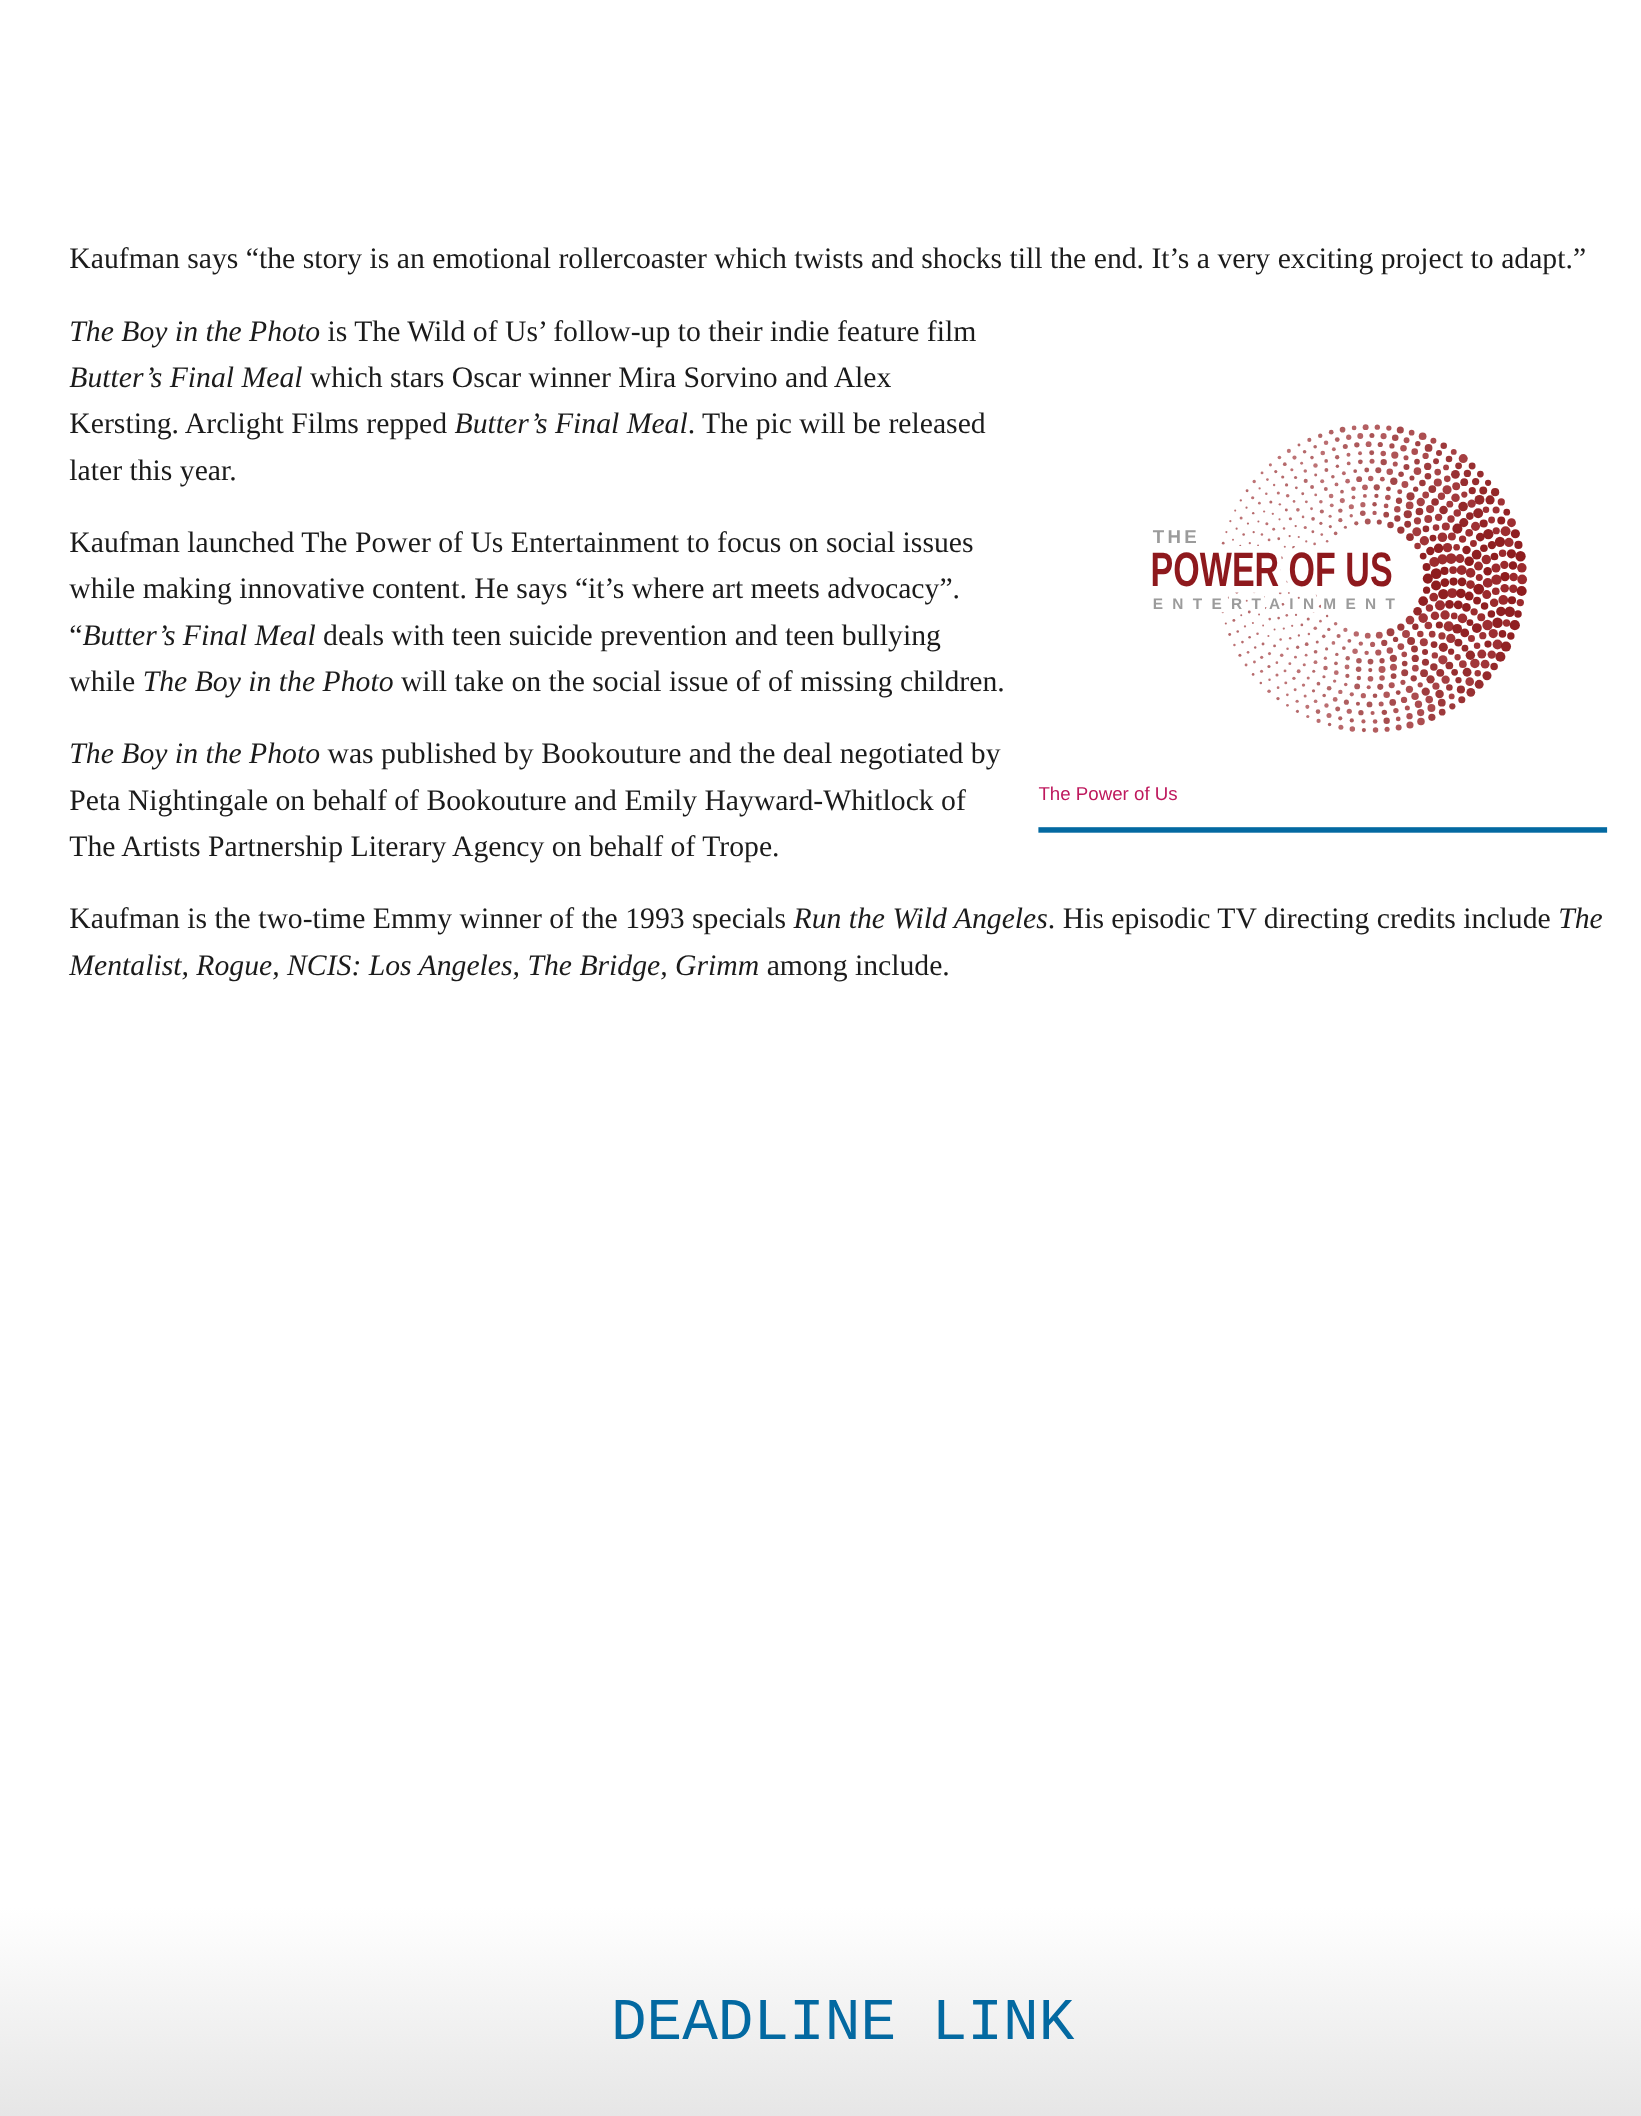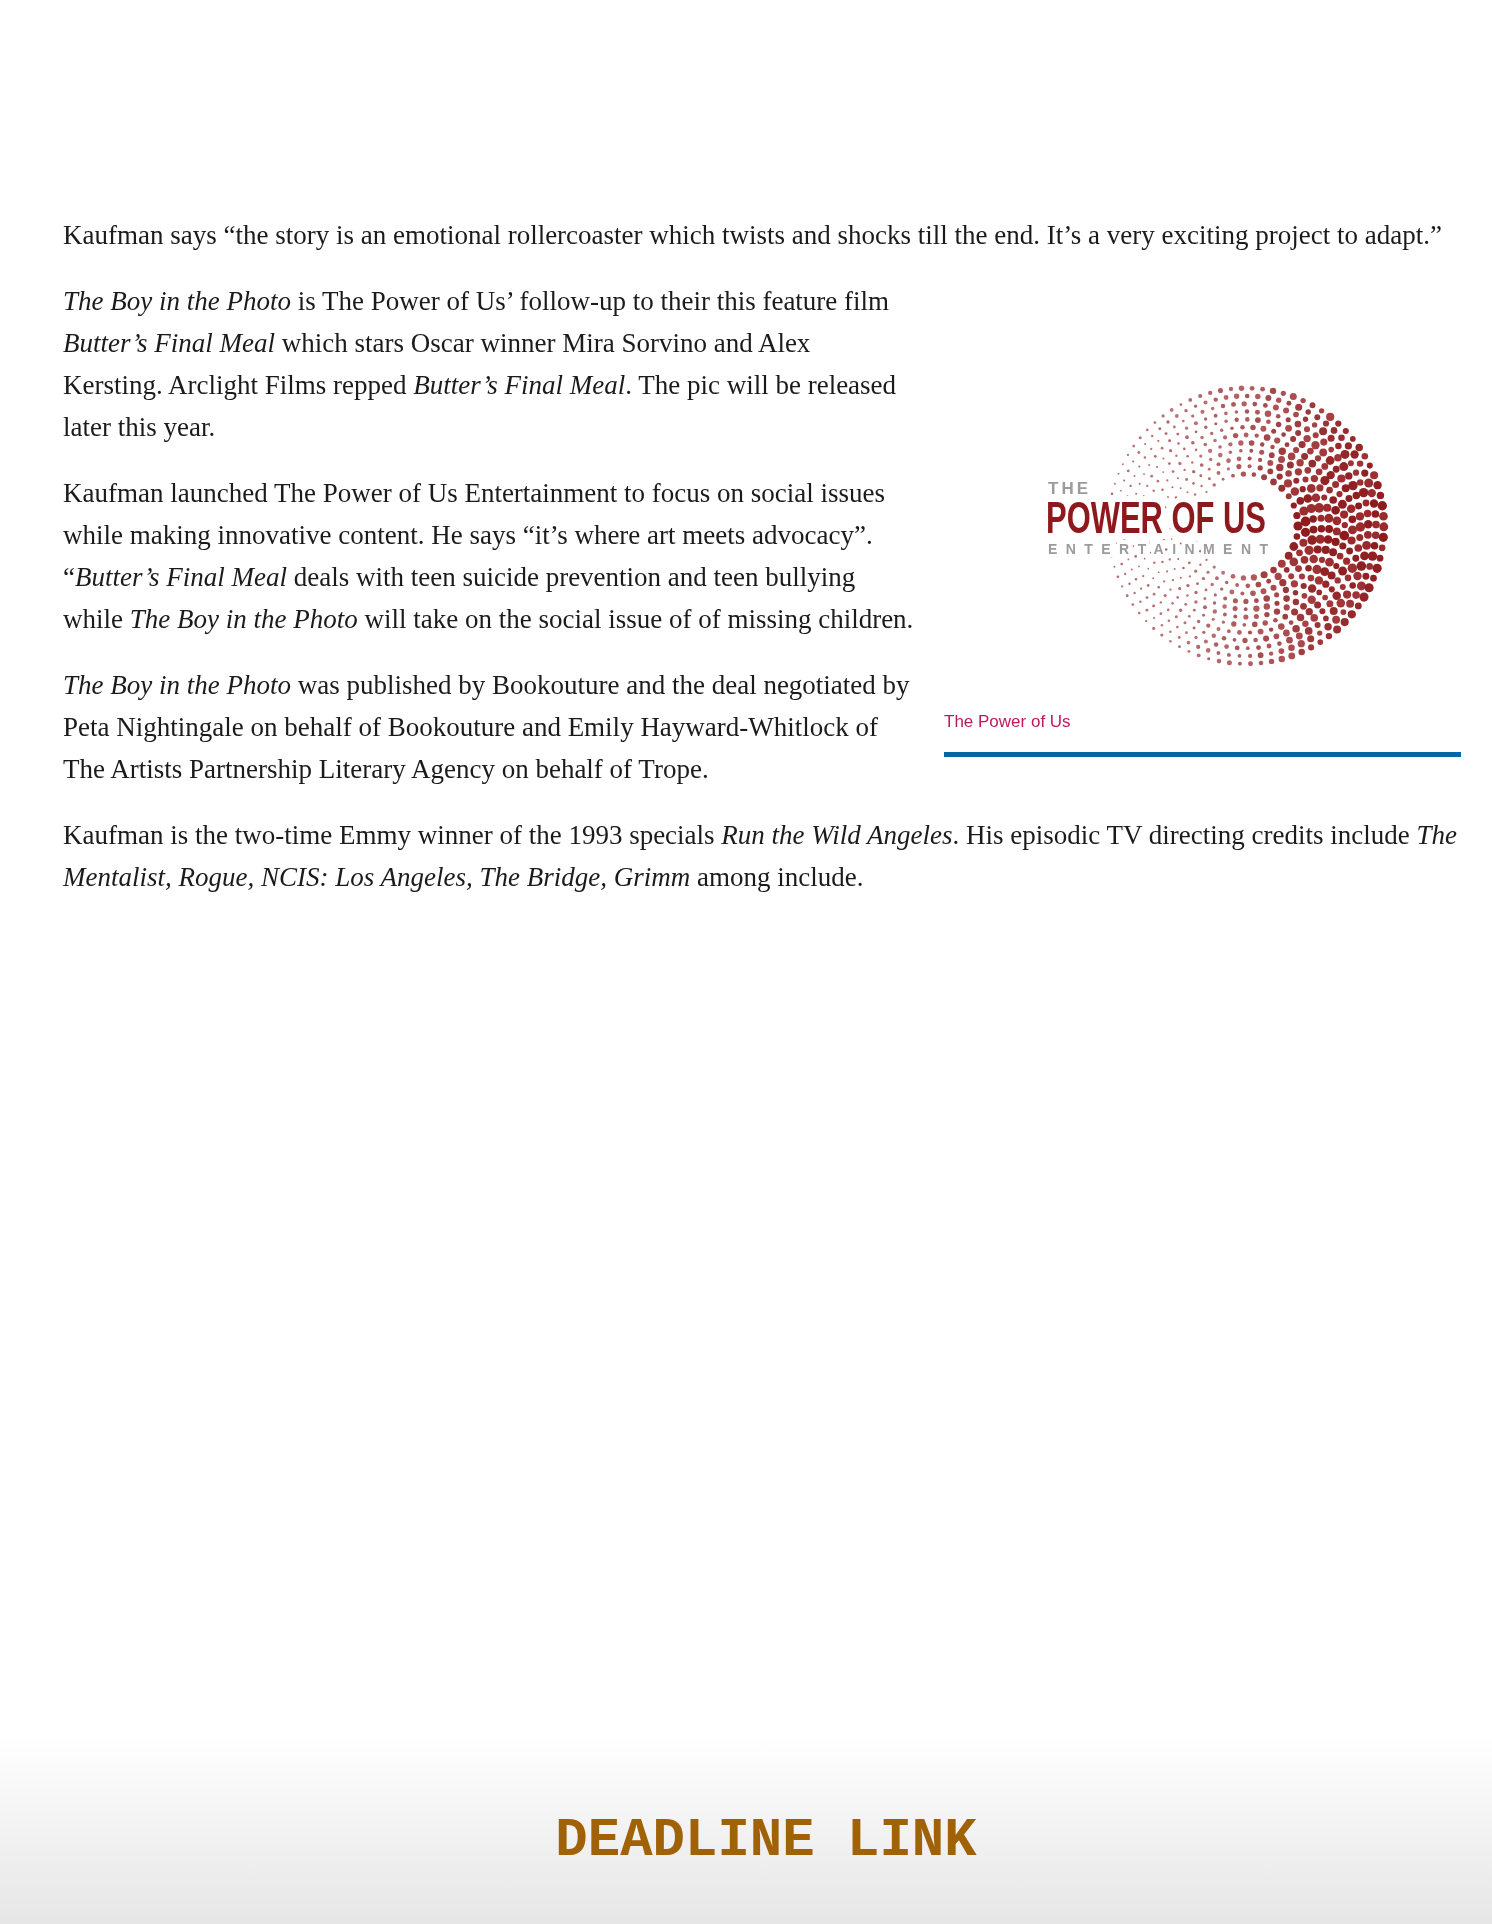--- a/index.html
+++ b/index.html
@@ -11,22 +11,22 @@
   .article em{font-style:italic;}
   figure.promo{float:right;width:517px;margin:4px 0 16px 28px;padding:0;}
   .logo-box{width:517px;height:420px;position:relative;}
   .logo-box svg{display:block;}
   figcaption{font-family:Liberation Sans, sans-serif;font-size:17px;line-height:20px;
              color:#be185d;margin-top:8px;padding-bottom:20px;
              border-bottom:5px solid #0369a1;}
   .bottom-fade{position:absolute;left:0;right:0;bottom:0;height:190px;
                background:linear-gradient(rgba(231,231,231,0), #e6e6e6);pointer-events:none;}
   .deadline-link{position:absolute;left:0;right:0;bottom:56px;text-align:center;
-                 font-family:"Liberation Mono", monospace;font-weight:bold;
-                 font-size:54px;line-height:54px;color:#a16207;letter-spacing:0px;
+                 font-family:"Liberation Mono", monospace;font-weight:normal;
+                 font-size:54px;line-height:54px;color:#0369a1;letter-spacing:0px;
                  cursor:pointer;padding-left:40px;}
 </style>
 </head>
 <body>
 
 <div class="page">
   <div class="article">
     <p><span>Kaufman says “the story is an emotional rollercoaster which twists and shocks till the end. It’s a very exciting project to adapt.”</span></p>
       <figure class="promo">
       <div class="logo-box">
@@ -711,21 +711,21 @@
           <g id="logo-text">
               <text x="104" y="210" font-family="&quot;Liberation Sans&quot;, sans-serif" font-weight="bold" font-size="17" textLength="40" lengthAdjust="spacing" fill="#9b9b9b" stroke="#ffffff" stroke-width="6" paint-order="stroke">THE</text>
               <text x="102" y="249" font-family="&quot;Liberation Sans&quot;, sans-serif" font-weight="bold" font-size="44" textLength="220" lengthAdjust="spacingAndGlyphs" fill="#8e191d" stroke="#ffffff" stroke-width="12" paint-order="stroke">POWER OF US</text>
               <text x="104" y="270" font-family="&quot;Liberation Sans&quot;, sans-serif" font-weight="bold" font-size="14" textLength="220" lengthAdjust="spacing" fill="#9b9b9b" stroke="#ffffff" stroke-width="6" paint-order="stroke">ENTERTAINMENT</text>
             </g>
         </svg>
       </div>
       <figcaption>The Power of Us</figcaption>
     </figure>
 
-  <p><em>The Boy in the Photo</em><span> is The Power of Us’ follow-up to their this feature film </span><em>Butter’s Final Meal</em><span> which stars Oscar winner Mira Sorvino and Alex Kersting. Arclight Films repped </span><em>Butter’s Final Meal</em><span>. The pic will be released later this year.</span></p>
+  <p><em>The Boy in the Photo</em><span> is The Wild of Us’ follow-up to their indie feature film </span><em>Butter’s Final Meal</em><span> which stars Oscar winner Mira Sorvino and Alex Kersting. Arclight Films repped </span><em>Butter’s Final Meal</em><span>. The pic will be released later this year.</span></p>
       <p><span>Kaufman launched The Power of Us Entertainment to focus on social issues while making innovative content. He says “it’s where art meets advocacy”. “</span><em>Butter’s Final Meal</em><span> deals with teen suicide prevention and teen bullying while </span><em>The Boy in the Photo</em><span> will take on the social issue of of missing children.</span></p>
       <p><em>The Boy in the Photo</em><span> was published by Bookouture and the deal negotiated by Peta Nightingale on behalf of Bookouture and Emily Hayward-Whitlock of The Artists Partnership Literary Agency on behalf of Trope.</span></p>
       <p><span>Kaufman is the two-time Emmy winner of the 1993 specials </span><em>Run the Wild Angeles</em><span>. His episodic TV directing credits include </span><em>The Mentalist, Rogue, NCIS: Los Angeles, The Bridge, Grimm</em><span> among include.</span></p>
     </div>
 </div>
 
 <div class="bottom-fade"></div>
 <div class="deadline-link">DEADLINE LINK</div>
 
 </body></html>

